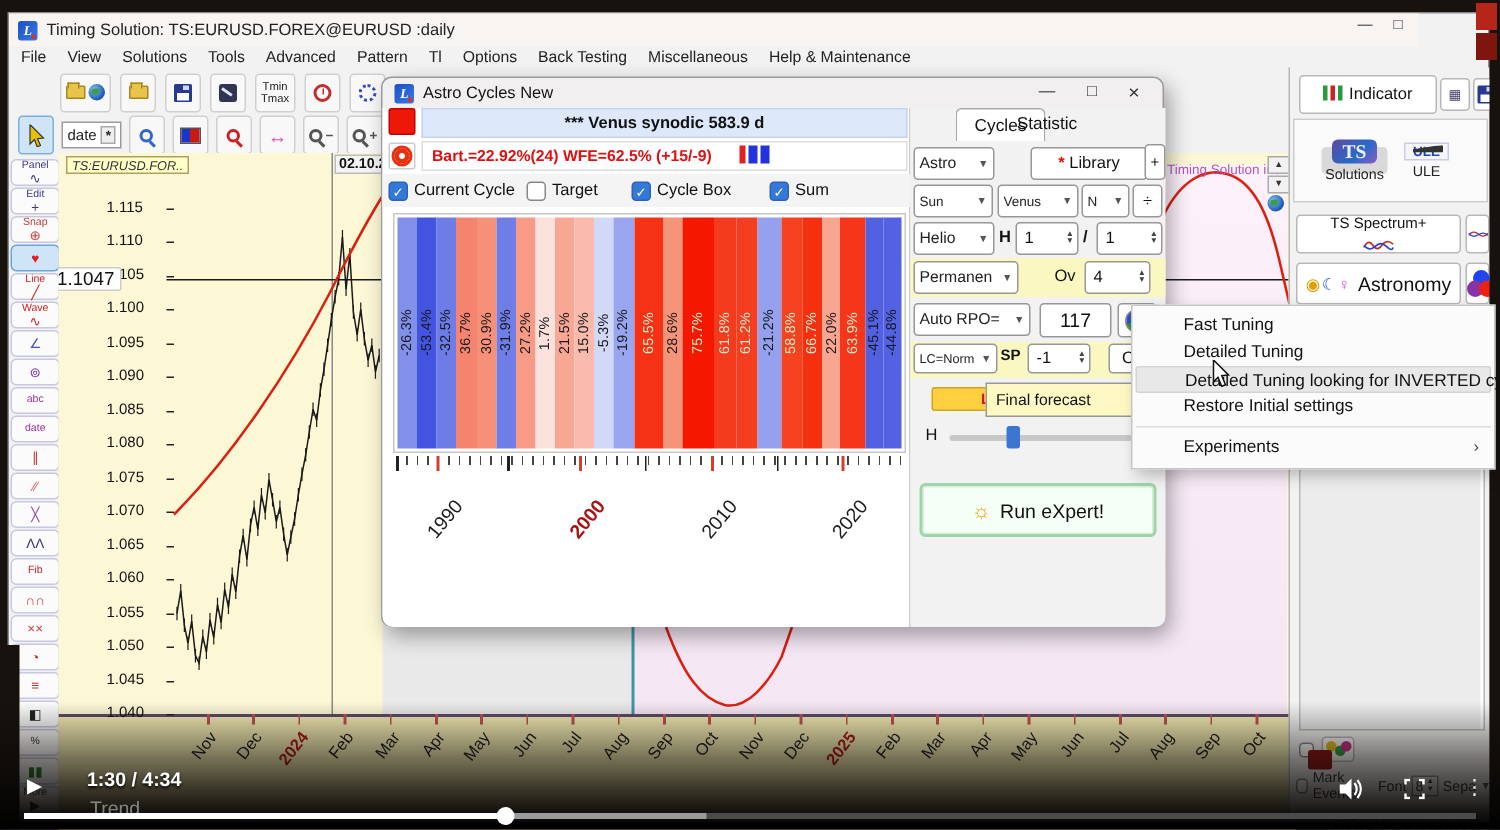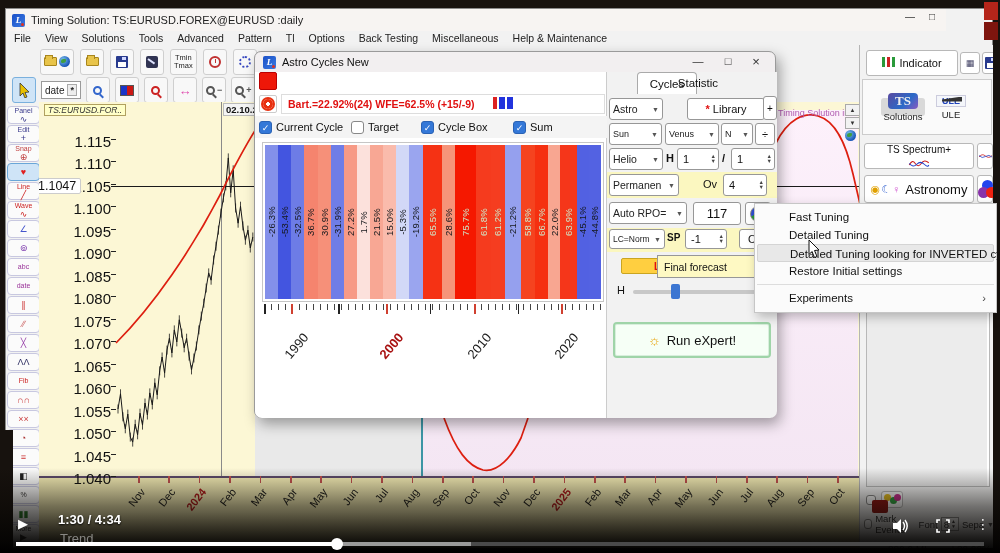--- a/index.html
+++ b/index.html
@@ -40,21 +40,21 @@
   .datefield{height:18px;background:#fff;border:1px solid #9a9a9a;font-size:10px;display:flex;align-items:center;padding:0 3px;gap:3px;color:#222;}
   .datefield b{font-size:9px;border:1px solid #aaa;padding:0 2px;background:#eee;}
   
   #ltools{position:absolute;left:1px;top:97px;width:33px;display:flex;flex-direction:column;gap:1px;}
   .ltool{height:18px;background:#fbfbfb;border:1px solid #c8c8e0;border-radius:4px;display:flex;flex-direction:column;align-items:center;justify-content:center;line-height:8px;}
   .ltool.sel{background:#cfe4f7;border-color:#6aa6d8;}
   .ltool .lt{font-size:7px;color:#333;}
   .ltool .lg{font-size:9px;}
   
   #chart{position:absolute;left:33px;top:93px;width:825px;height:460px;background:linear-gradient(#fcf7d5 0 374px,#f4ecb4 374px 410px,#b9ab77 100%);overflow:hidden;}
-  .ylab{position:absolute;right:6px;font-size:15px;color:#111;width:40px;text-align:right;}
+  .ylab{position:absolute;right:6px;font-size:10px;color:#111;width:40px;text-align:left;}
   .ytick{position:absolute;width:5px;height:1px;background:#222;}
   .xtick{position:absolute;width:1.5px;height:7px;background:#c0504d;top:374px;}
   .xlab{position:absolute;width:40px;text-align:right;font-size:11px;color:#1a1a1a;transform:rotate(-52deg);transform-origin:100% 0;top:384px;white-space:nowrap;}
   .xlab.yr{color:#b01818;font-weight:700;}
   #pinkzone{position:absolute;left:382px;top:8px;width:437px;height:366px;background:linear-gradient(180deg,#fdf1fb,#f4e6f3);}
   #grayzone{position:absolute;left:216px;top:311px;width:166px;height:63px;background:#e9e9e9;border-top:1px solid #d0d0d0;}
   #axisline{position:absolute;left:0;top:374px;width:825px;height:1.5px;background:#5c4a6a;}
   #vline1{position:absolute;left:182px;top:0;width:1px;height:374px;background:#8a8a8a;}
   #vline2{position:absolute;left:382px;top:308px;width:2px;height:66px;background:#3c95a5;}
   #hline{position:absolute;left:72px;top:84px;width:752px;height:1px;background:#1a1a1a;}
@@ -520,20 +520,21 @@
         <div id="dlgtitle">
           <span class="tslogo">L</span>
           <span>Astro Cycles New</span>
         </div>
         <span class="dwbtn" style="right:64px;">—</span>
         <span class="dwbtn" style="right:34px;">□</span>
         <span class="dwbtn" style="right:6px;font-size:13px;">×</span>
 
         <div id="dlgleft">
           <div id="redsq"></div>
+          <div id="venusbar">*** Venus synodic 583.9 d</div>
           <div id="gearbtn">
               <span class="gear"></span>
             </div>
           <div id="bartbar">
             <span>Bart.=22.92%(24) WFE=62.5% (+15/-9)</span>
             <span id="statbars"><i class="sbar" style="background: rgb(221, 34, 34); width: 4px;"></i><i class="sbar" style="background: rgb(34, 51, 221); width: 6px;"></i><i class="sbar" style="background: rgb(34, 51, 221); width: 6px;"></i></span>
           </div>
           <div id="checksrow">
               <div class="chk" style="position: absolute; left: 4px;">
                 <span class="box on">✓</span>

